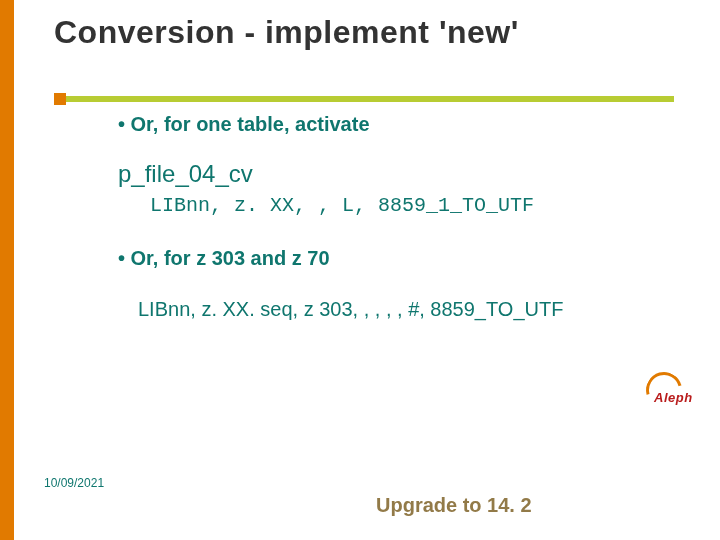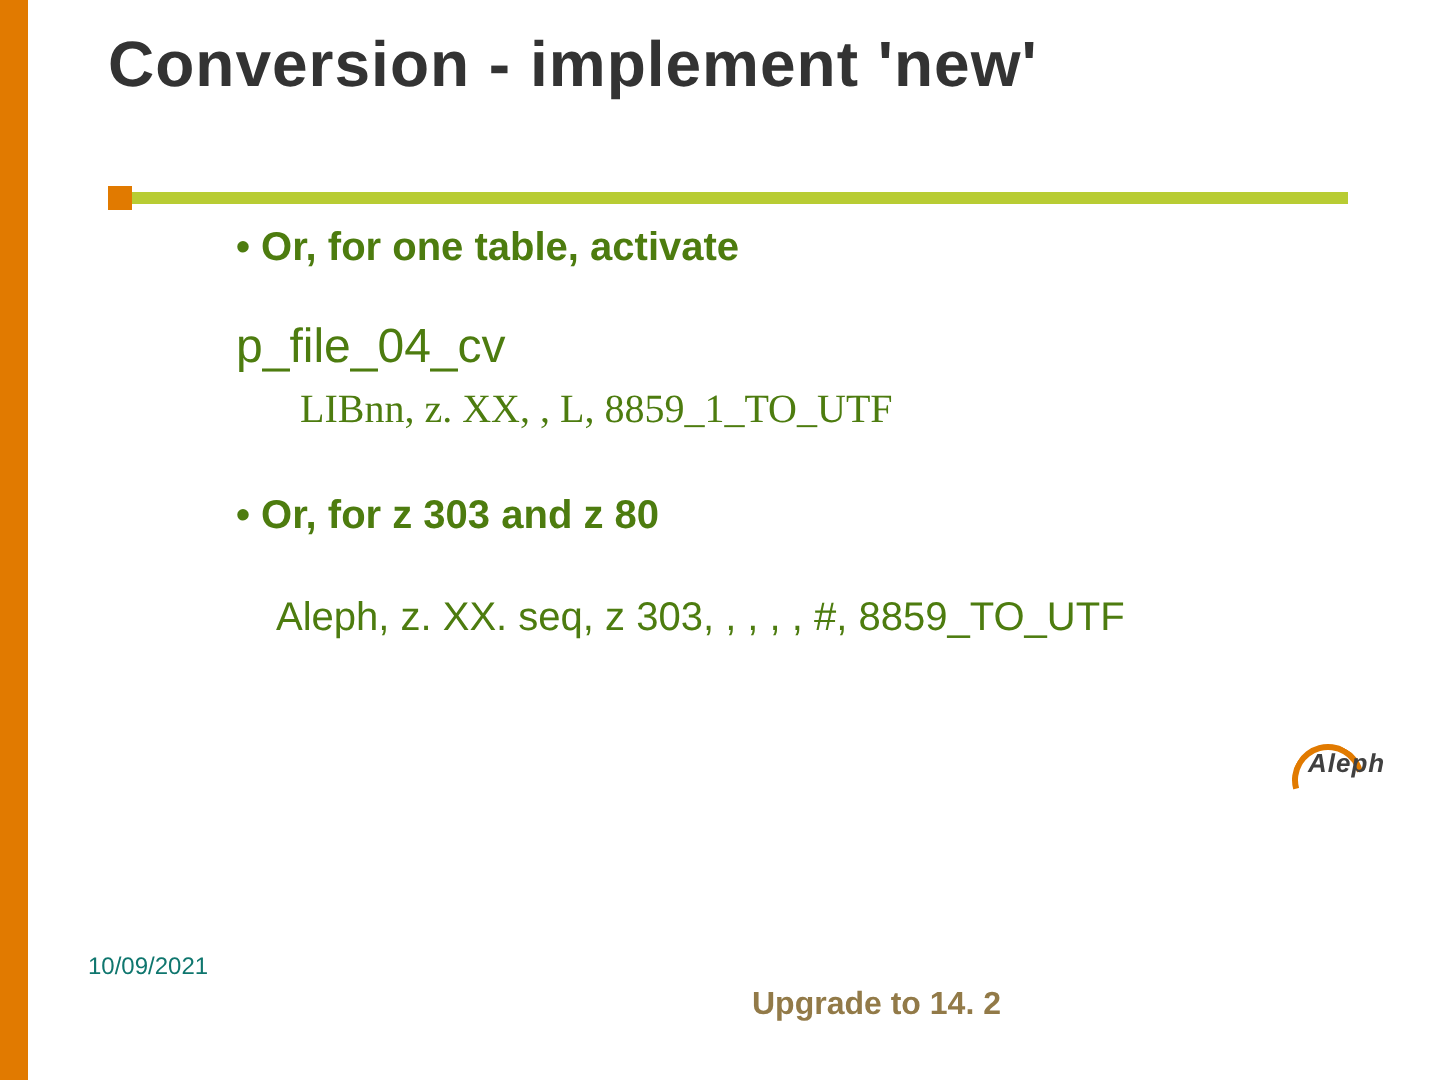--- a/index.html
+++ b/index.html
@@ -1,52 +1,52 @@
 <!DOCTYPE html>
 <html><head>
 <meta charset="utf-8">
 <style>
 html,body{margin:0;padding:0;width:720px;height:540px;background:#fff;font-family:Verdana,Arial,sans-serif;overflow:hidden}
 .slide{position:relative;width:720px;height:428px}
 .title{position:absolute;left:54px;top:14px;width:610px;font-weight:700;font-size:32px;line-height:1.15;color:#333;letter-spacing:.5px}
 .title-deco{position:absolute;left:54px;top:93px;width:620px;height:12px}
 .title-deco .bar{position:absolute;left:0;top:3px;width:620px;height:6px;background:#b8cc33}
 .title-deco .sq{position:absolute;left:0;top:0;width:12px;height:12px;background:#e17a00}
-.body{position:absolute;left:118px;top:112px;width:560px;font-size:20px;color:#4d7c0f;line-height:1.25}
+.body{position:absolute;left:118px;top:112px;width:560px;font-size:20px;color:#0f766e;line-height:1.25}
 .bul{font-weight:700;margin-bottom:22px}
 .mono1{font-family:Verdana,Arial,sans-serif;font-size:24px;margin-bottom:4px}
-.mono2{font-family:Liberation Serif, serif;font-size:20px;margin-left:32px;margin-bottom:28px}
+.mono2{font-family:Liberation Mono, monospace;font-size:20px;margin-left:32px;margin-bottom:28px}
 .bul2{font-weight:700;margin-bottom:26px}
 .monoA{font-size:20px;margin-bottom:16px}
 .monoB{font-size:20px;margin-left:20px}
 .date{position:absolute;left:44px;top:476px;font-size:12px;color:#0f766e}
-.footer{position:absolute;left:376px;top:494px;font-size:16px;font-weight:700;color:#927a48}
+.footer{position:absolute;left:376px;top:494px;font-size:20px;font-weight:700;color:#927a48}
 .leftbar{position:absolute;left:0;top:0;width:14px;height:540px;background:#e17a00}
 .logo{position:absolute;right:22px;bottom:18px;width:54px;height:40px}
-.logo .txt{position:absolute;left:10px;top:4px;font-size:13px;font-style:italic;color:#404040;font-weight:700;letter-spacing:.5px}
+.logo .txt{position:absolute;left:10px;top:20px;font-size:13px;font-style:italic;color:#b91c1c;font-weight:700;letter-spacing:.5px}
 .logo .arc{position:absolute;left:2px;top:2px;width:30px;height:30px;border:3px solid #e17a00;border-right-color:transparent;border-bottom-color:transparent;border-radius:50%;transform:rotate(30deg)}
 </style>
 </head>
 <body>
 
 <div class="slide">
   <div class="leftbar"></div>
 
   <div class="title">Conversion - implement 'new'</div>
   <div class="title-deco">
     <div class="bar"></div>
     <div class="sq"></div>
   </div>
 
   <div class="body">
     <div class="bul">• Or, for one table, activate</div>
     <div class="mono1">p_file_04_cv</div>
     <div class="mono2">LIBnn, z. XX, , L, 8859_1_TO_UTF</div>
-    <div class="bul2">• Or, for z 303 and z 80</div>
-    <div class="monoB">Aleph, z. XX. seq, z 303, , , , , #, 8859_TO_UTF</div>
+    <div class="bul2">• Or, for z 303 and z 70</div>
+    <div class="monoB">LIBnn, z. XX. seq, z 303, , , , , #, 8859_TO_UTF</div>
   </div>
 
   <div class="date">10/09/2021</div>
   <div class="footer">Upgrade to 14. 2</div>
 
   <div class="logo">
     <div class="arc"></div>
     <div class="txt">Aleph</div>
   </div>
 </div>

